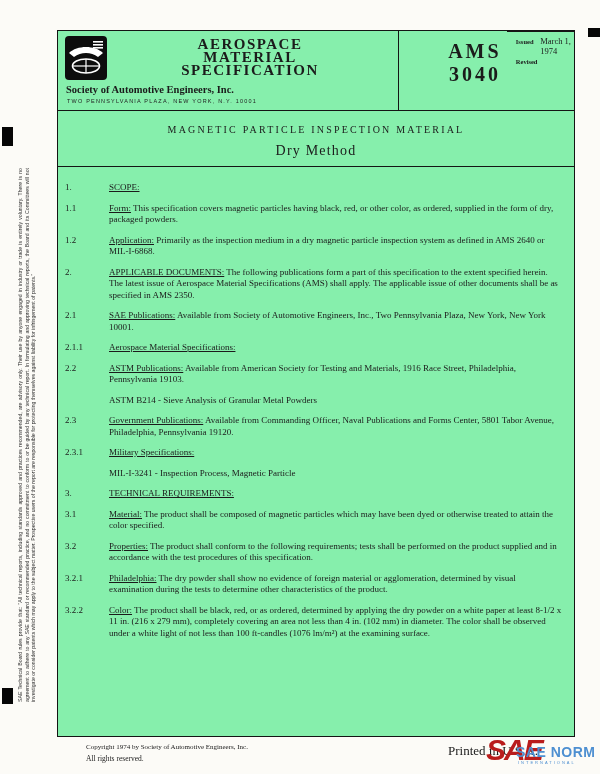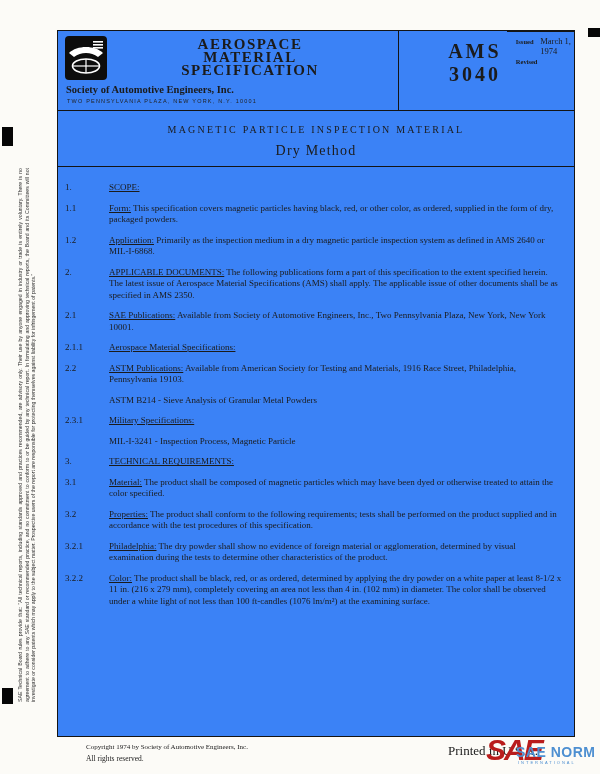--- a/index.html
+++ b/index.html
@@ -18,21 +18,21 @@
   .side-note {
     position:absolute; left:17px; top:702px; width:534px;
     transform:rotate(-90deg); transform-origin:0 0;
     font-family:"Liberation Sans", sans-serif;
     font-size:5.2px; line-height:6.5px; color:#2e2e2e; text-align:justify;
   }
 
   
   .frame {
     position:absolute; left:57px; top:30px; width:518px; height:707px;
-    border:1.5px solid #141414; box-sizing:border-box; background:#3b82f6;
+    border:1.5px solid #141414; box-sizing:border-box; background:#86efac;
   }
 
   
   .hdr { display:flex; height:80px; border-bottom:1.5px solid #141414; box-sizing:border-box; }
   .hdr-left { flex:1; position:relative; }
   .logo-box { position:absolute; left:7px; top:5px; width:42px; height:44px; }
   .hdr-titles {
     margin-left:84px; margin-right:40px; text-align:center;
     font-weight:bold; font-size:15px; line-height:13px; letter-spacing:1.5px;
     padding-top:7px;
@@ -162,20 +162,24 @@
         </div>
         <div class="sec-row">
           <span class="sec-num">2.2</span>
           <div class="sec-content"><span class="sec-label">ASTM Publications:</span>  Available from American Society for Testing and Materials, 1916 Race Street, Philadelphia, Pennsylvania 19103.</div>
         </div>
         <div class="sec-row">
           <span class="sec-num"></span>
           <div class="sec-content">ASTM B214 - Sieve Analysis of Granular Metal Powders</div>
         </div>
         <div class="sec-row">
+          <span class="sec-num">2.3</span>
+          <div class="sec-content"><span class="sec-label">Government Publications:</span>  Available from Commanding Officer, Naval Publications and Forms Center, 5801 Tabor Avenue, Philadelphia, Pennsylvania  19120.</div>
+        </div>
+        <div class="sec-row">
           <span class="sec-num">2.3.1</span>
           <div class="sec-content"><span class="sec-label">Military Specifications:</span></div>
         </div>
         <div class="sec-row">
           <span class="sec-num"></span>
           <div class="sec-content">MIL-I-3241 - Inspection Process, Magnetic Particle</div>
         </div>
         <div class="sec-row">
           <span class="sec-num">3.</span>
           <div class="sec-content"><span class="sec-label">TECHNICAL REQUIREMENTS:</span></div>

